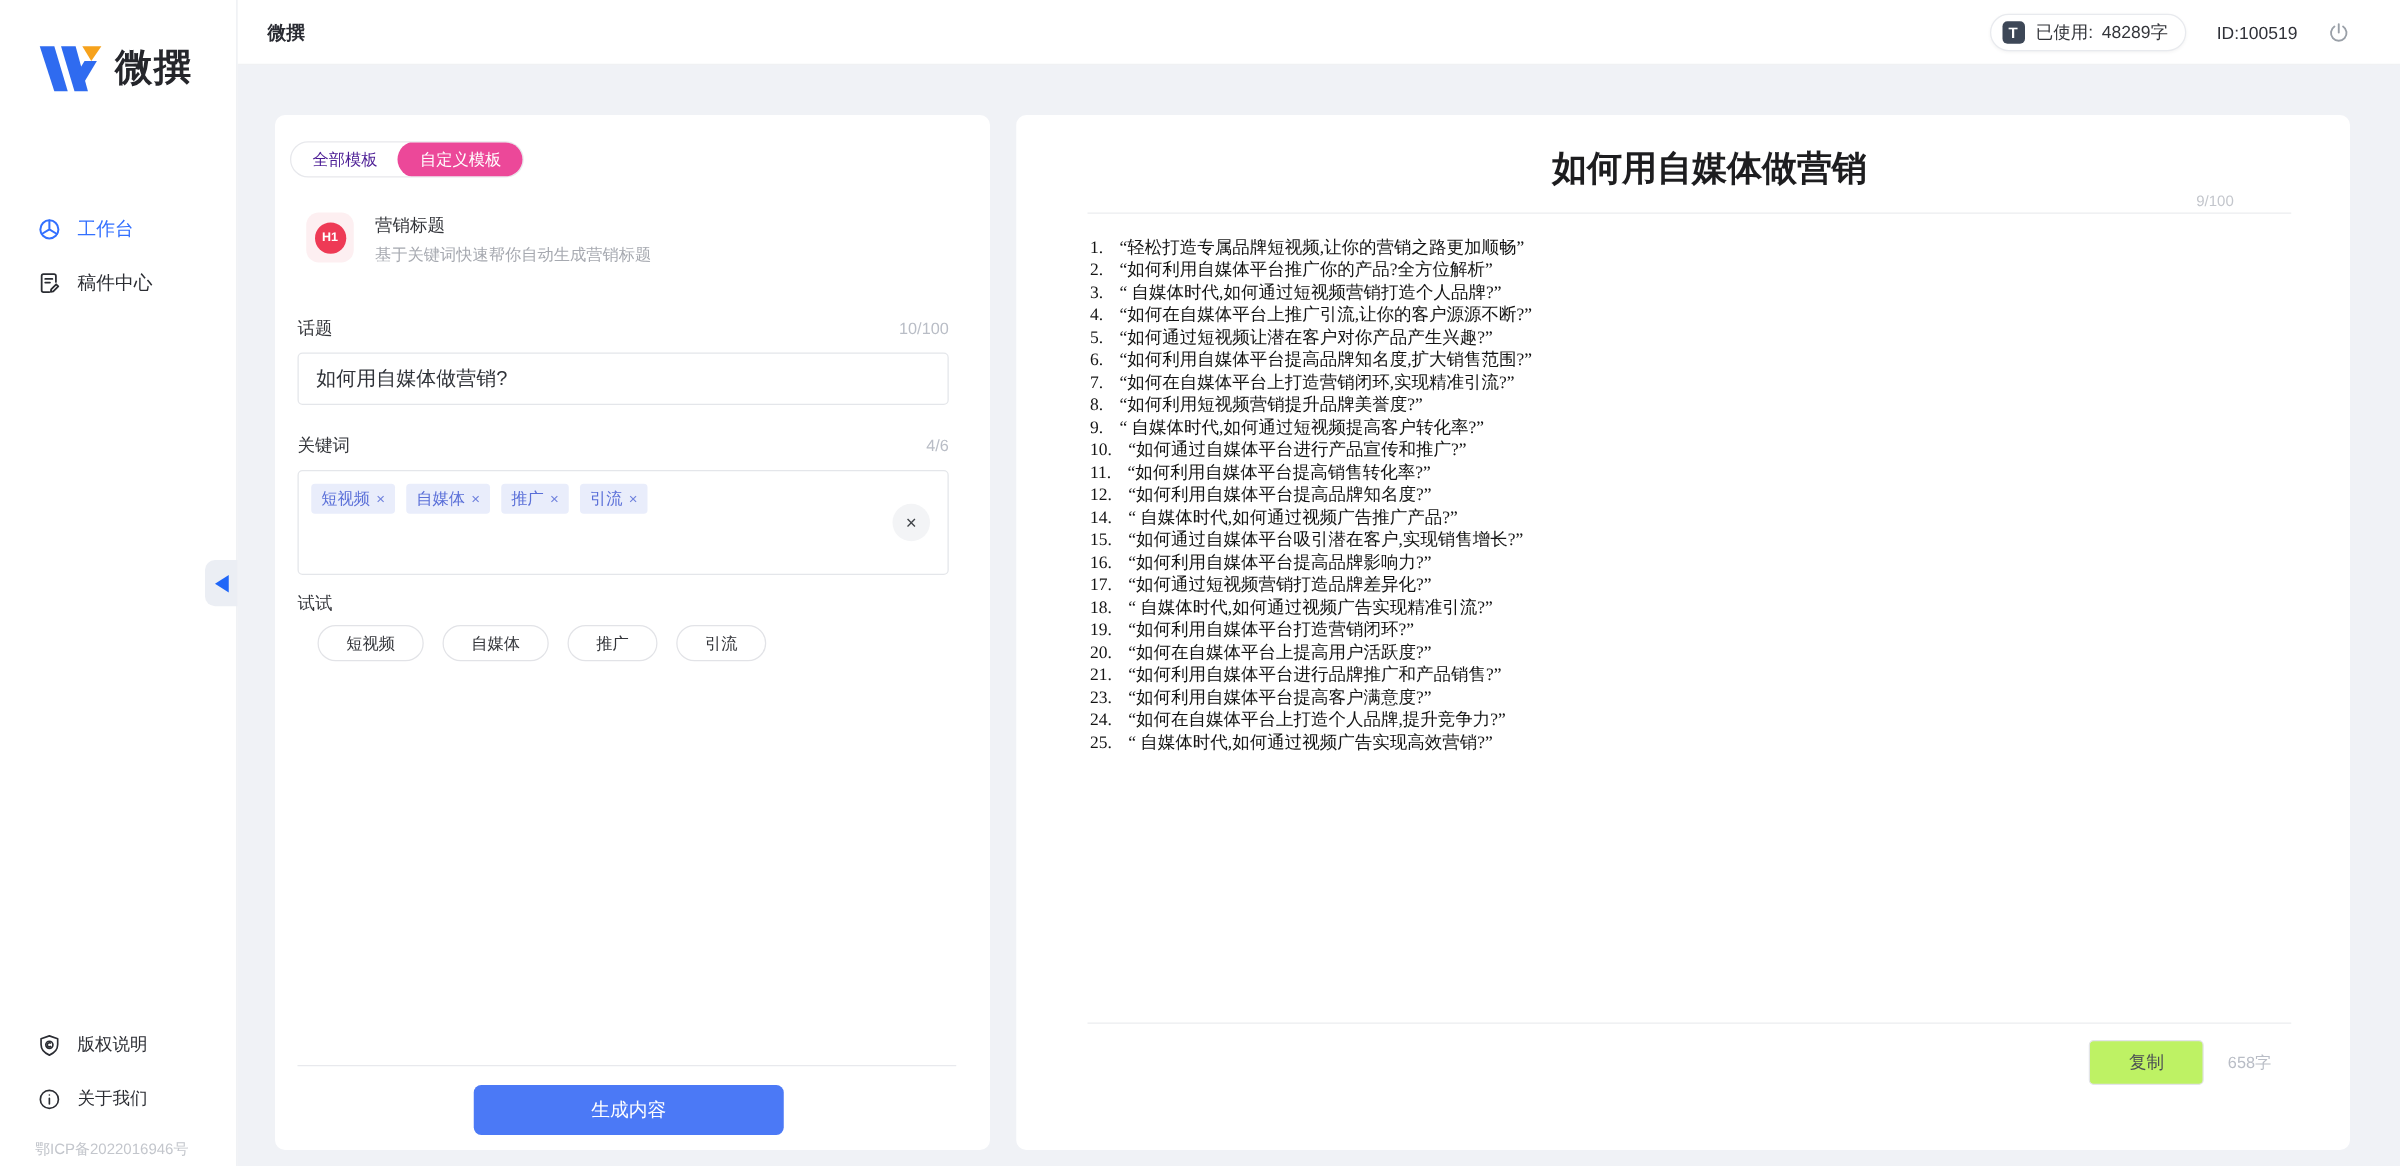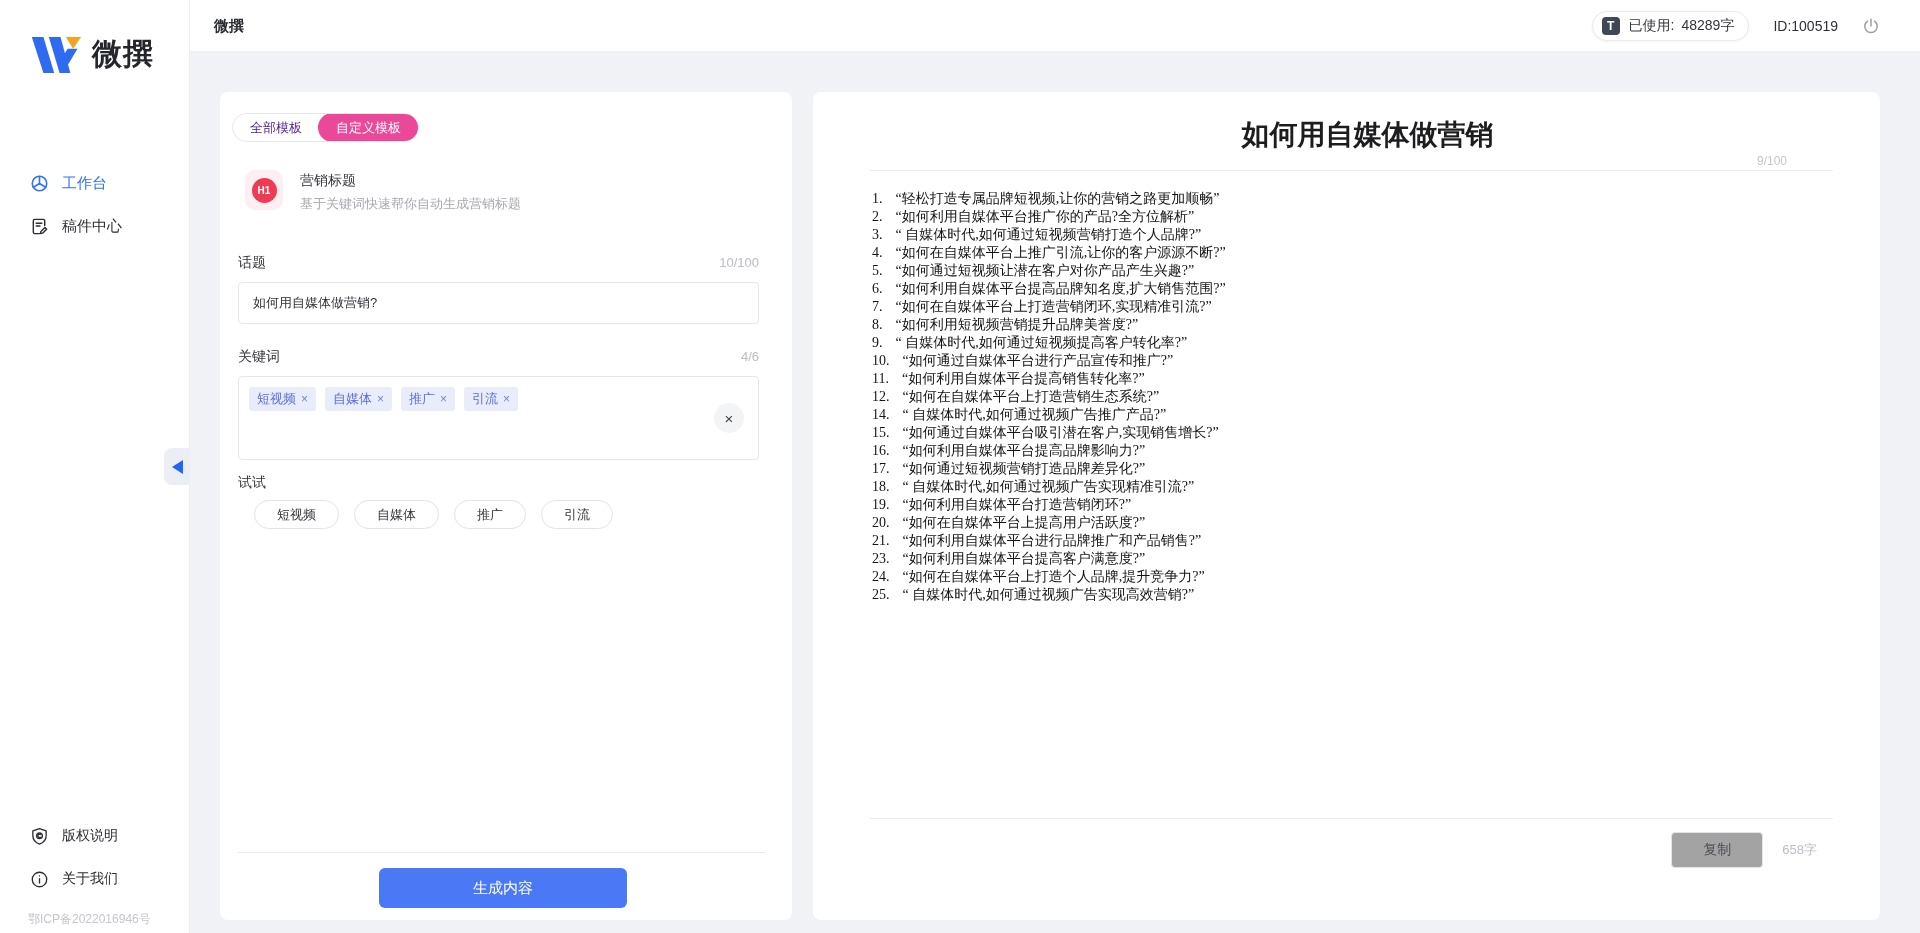--- a/index.html
+++ b/index.html
@@ -47,21 +47,21 @@
   .tpl-icon { width:25px; height:25px; border-radius:50%; background:#ee3a55; color:#fff; font-size:10px; font-weight:bold; display:flex; align-items:center; justify-content:center; }
   .tpl-title { position:absolute; left:80px; top:80px; font-size:14px; font-weight:normal; color:#33353a; }
   .tpl-desc { position:absolute; left:80px; top:103px; font-size:13px; color:#a6a9b0; }
 
   .field-label { position:absolute; left:18px; font-size:14px; color:#33353a; }
   .field-counter { position:absolute; right:33px; font-size:13px; color:#b9bdc6; }
   .lbl-topic { top:162px; } .cnt-topic { top:163px; }
   .lbl-kw { top:256px; } .cnt-kw { top:257px; }
   .lbl-try { top:382px; }
 
-  .topic-input { position:absolute; left:18px; top:190px; width:521px; height:42px; border:1px solid #e4e6ea; border-radius:4px; padding:0 14px; font-size:13px; color:#2f3238; font-family:"Liberation Sans",sans-serif; outline:none; background:#fff; }
+  .topic-input { position:absolute; left:18px; top:190px; width:521px; height:42px; border:1px solid #e4e6ea; border-radius:4px; padding:0 14px; font-size:16px; color:#2f3238; font-family:"Liberation Sans",sans-serif; outline:none; background:#fff; }
 
   .kw-box { position:absolute; left:18px; top:284px; width:521px; height:84px; border:1px solid #e4e6ea; border-radius:4px; }
   .kw-tags { position:absolute; left:10px; top:10px; display:flex; gap:9px; }
   .kw-tag { background:#e9edfb; color:#5a6fd8; font-size:13px; padding:3px 8px; border-radius:3px; display:flex; align-items:center; gap:5px; white-space:nowrap; }
   .kw-x { font-size:12px; opacity:.85; cursor:pointer; }
   .kw-clear { position:absolute; right:14px; top:26px; width:30px; height:30px; border-radius:50%; background:#f3f4f6; display:flex; align-items:center; justify-content:center; font-size:15px; color:#3f4348; cursor:pointer; }
 
   .pill-row { position:absolute; left:34px; top:408px; display:flex; gap:15px; }
   .pill { height:29px; line-height:27px; padding:0 22px; border:1px solid #e2e3e7; border-radius:999px; font-size:13px; color:#33353a; background:#fff; cursor:pointer; white-space:nowrap; }
 
@@ -74,21 +74,21 @@
   
   .result-col { position:absolute; left:57px; top:0; width:963px; height:828px; }
   .result-title { position:absolute; left:16px; top:24px; width:100%; text-align:center; font-family:"Liberation Serif",serif; font-size:28px; font-weight:600; color:#1d1d1f; }
   .result-counter { position:absolute; right:46px; top:62px; font-size:12px; color:#c3c6cc; }
   .r-divider-top { position:absolute; left:0; top:78px; width:100%; height:1px; background:#ebedf0; }
   .r-divider-bottom { position:absolute; left:0; top:726px; width:100%; height:1px; background:#ebedf0; }
   .result-list { position:absolute; left:2px; top:98px; width:100%; font-family:"Liberation Serif",serif; font-size:14px; color:#141414; }
   .list-line { display:flex; line-height:18px; }
   .list-line .num { margin-right:13px; }
   .copy-row { position:absolute; right:16px; top:740px; display:flex; align-items:center; gap:19px; }
-  .copy-btn { width:92px; height:36px; border:1px solid #e3e4e8; border-radius:4px; background:#a3a3a3; font-size:14px; color:#4a4d54; font-family:"Liberation Sans",sans-serif; cursor:pointer; }
+  .copy-btn { width:92px; height:36px; border:1px solid #e3e4e8; border-radius:4px; background:#bef264; font-size:14px; color:#4a4d54; font-family:"Liberation Sans",sans-serif; cursor:pointer; }
   .word-count { font-size:13px; color:#b9bdc6; }
 
   svg { display:block; width:100%; height:100%; }
 </style>
 </head>
 <body>
 
 <div class="sidebar">
   <div class="logo">
     <span class="logo-mark">
@@ -272,21 +272,21 @@
         <div class="list-line">
           <span class="num">10.</span>
           <span class="txt">“如何通过自媒体平台进行产品宣传和推广?”</span>
         </div>
         <div class="list-line">
           <span class="num">11.</span>
           <span class="txt">“如何利用自媒体平台提高销售转化率?”</span>
         </div>
         <div class="list-line">
           <span class="num">12.</span>
-          <span class="txt">“如何在自媒体平台上打造营销生态系统?”</span>
+          <span class="txt">“如何利用自媒体平台提高品牌知名度?”</span>
         </div>
         <div class="list-line">
           <span class="num">14.</span>
           <span class="txt">“ 自媒体时代,如何通过视频广告推广产品?”</span>
         </div>
         <div class="list-line">
           <span class="num">15.</span>
           <span class="txt">“如何通过自媒体平台吸引潜在客户,实现销售增长?”</span>
         </div>
         <div class="list-line">

